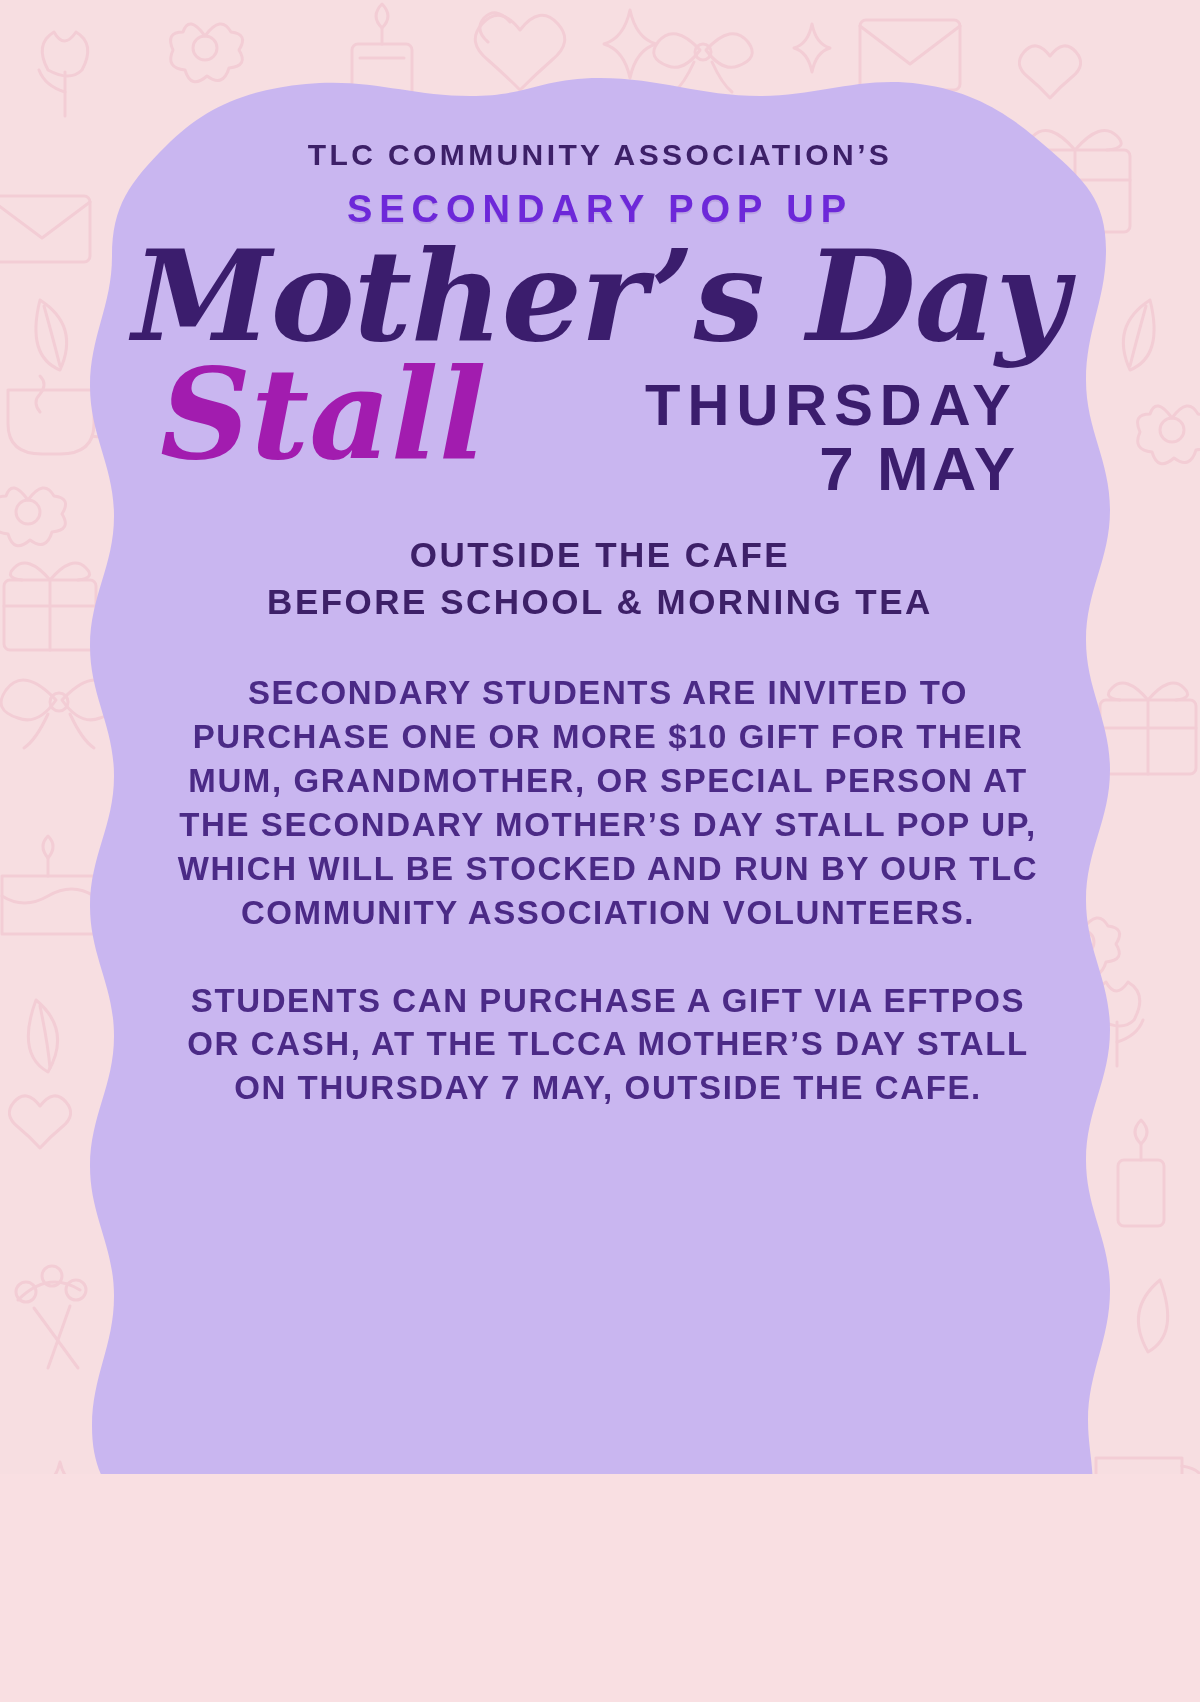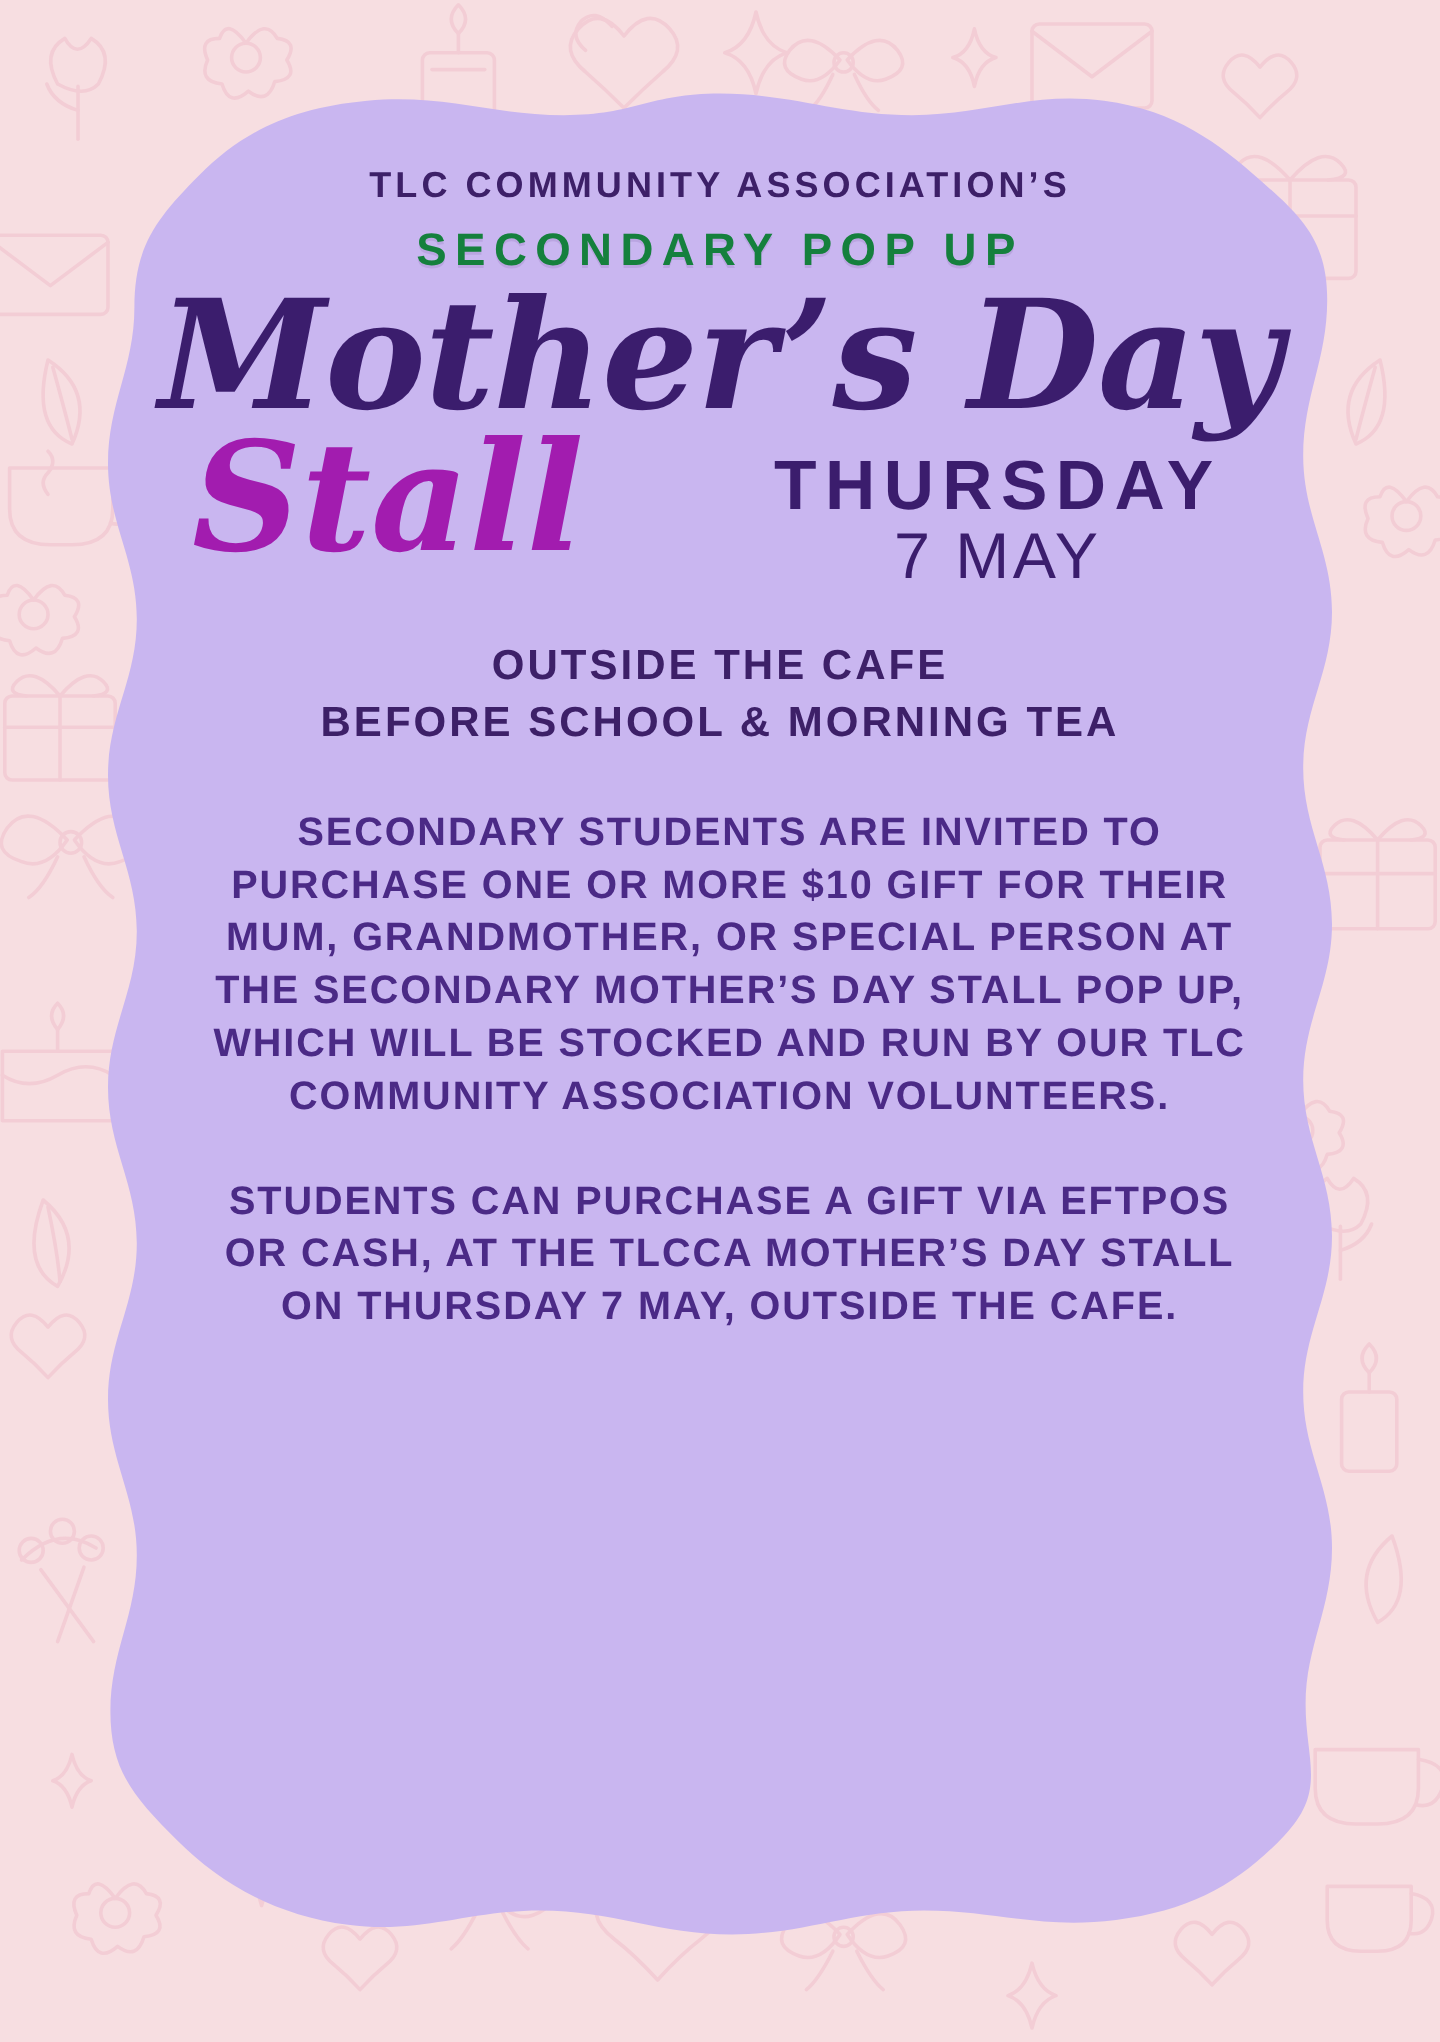--- a/index.html
+++ b/index.html
@@ -11,21 +11,21 @@
     height: 1702px;
     overflow: hidden;
     font-family: "Liberation Sans", sans-serif;
     background: #f9dfe2;
   }
 
   
   .poster {
     position: relative;
     width: 1200px;
-    height: 1702px;
+    height: 1474px;
     background: #f7dee1;
     overflow: hidden;
   }
 
   
   .doodles {
     position: absolute;
     inset: 0;
     pointer-events: none;
   }
@@ -61,21 +61,21 @@
     letter-spacing: 3.4px;
     color: #3d2068;
     margin: 28px 0 0 0;
     line-height: 1.1;
   }
 
   .subeyebrow {
     font-size: 38px;
     font-weight: bold;
     letter-spacing: 7px;
-    color: #15803d;
+    color: #6d28d9;
     margin: 18px 0 0 0;
     text-shadow: 0 2px 0 rgba(120, 90, 160, 0.18);
     line-height: 1.1;
   }
 
   
   .script-block {
     position: relative;
     height: 300px;
     margin-top: -6px;
@@ -111,24 +111,25 @@
     text-align: center;
     color: #3b1d6d;
   }
   .date-day {
     font-size: 58px;
     font-weight: bold;
     letter-spacing: 7px;
     line-height: 1.05;
   }
   .date-num {
-    font-size: 54px;
-    font-weight: normal;
+    font-size: 62px;
+    font-weight: bold;
     letter-spacing: 3px;
     line-height: 1.05;
+    text-align: right;
   }
 
   .when {
     font-size: 35px;
     font-weight: bold;
     letter-spacing: 2.5px;
     line-height: 1.35;
     margin-top: 6px;
     color: #3d2068;
   }

